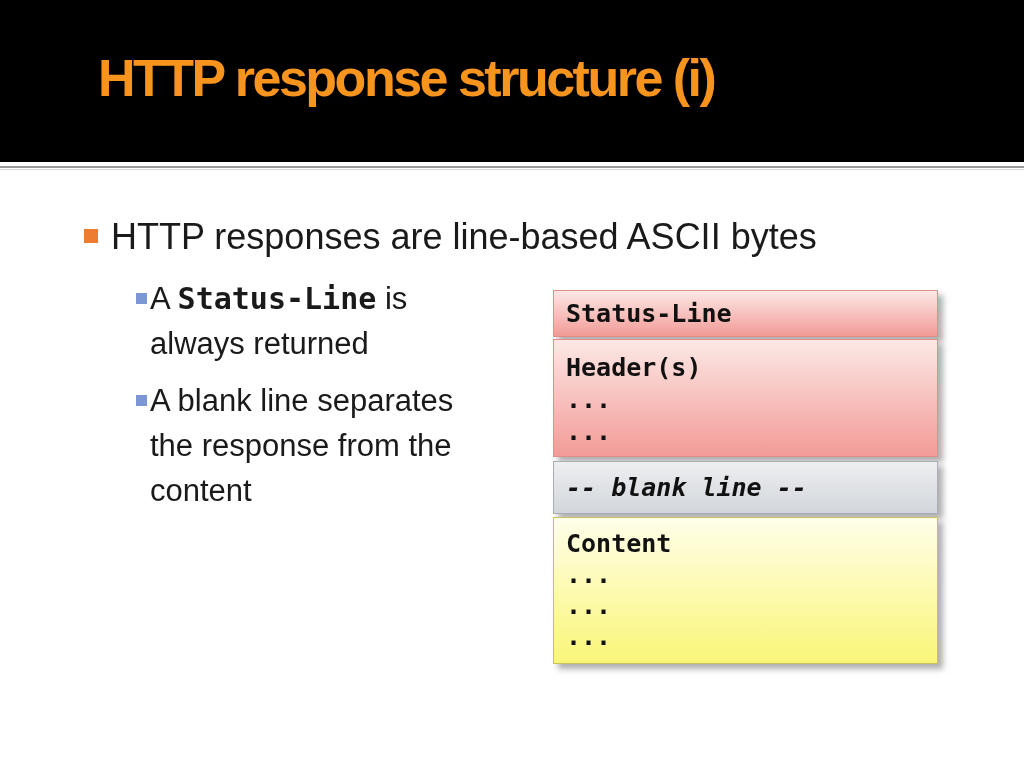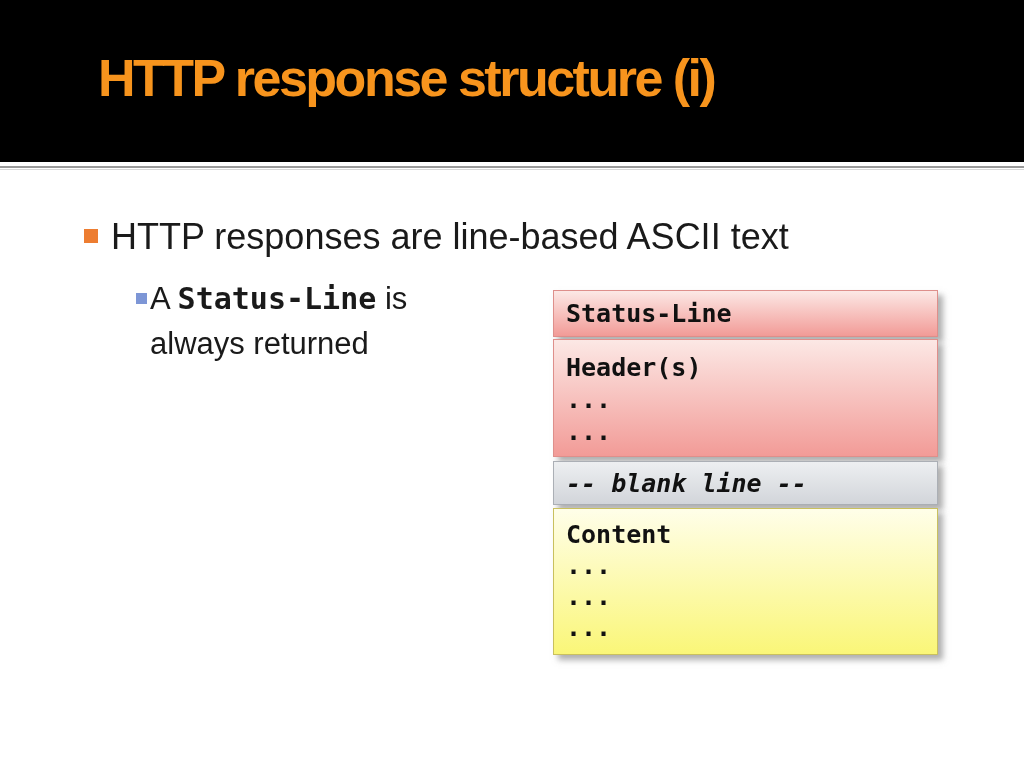--- a/index.html
+++ b/index.html
@@ -124,21 +124,21 @@
   .dbox-header {
     height: 118px;
     margin-bottom: 4px;
     background: linear-gradient(#FCE8E5, #F29B97);
     border: 1px solid #DE8F8B;
     padding: 12px 0 0 12px;
     line-height: 32px;
     white-space: pre-line;
   }
   .dbox-blank {
-    height: 44px;
+    height: 53px;
     margin-bottom: 3px;
     background: linear-gradient(#EDEFF1, #D2D5DA);
     border: 1px solid #ABAFB5;
     display: flex;
     align-items: center;
     padding-left: 12px;
     font-style: italic;
   }
   .dbox-content {
     height: 147px;
@@ -155,31 +155,37 @@
 <div class="slide">
 
   <div class="title-band">
     <div class="slide-title">HTTP response structure (i)</div>
   </div>
   <div class="separator-line-1"></div>
   <div class="separator-line-2"></div>
 
   <div class="bullet-main">
     <span class="sq"></span>
-    <span class="txt">HTTP responses are line-based ASCII text</span>
+    <span class="txt">HTTP responses are line-based ASCII bytes</span>
   </div>
 
   <div class="sub-bullets">
 
     <div class="sub-item">
       <span class="sq"></span>
       <span class="txt"><span>A </span><span class="code-inline">Status-Line</span><span> is
 always returned</span></span>
     </div>
 
+    <div class="sub-item">
+      <span class="sq"></span>
+      <span class="txt">A blank line separates
+the response from the
+content</span>
+    </div>
 
 
   </div>
 
   <div class="diagram">
     <div class="dbox dbox-status">Status-Line</div>
     <div class="dbox dbox-header">Header(s)
 ...
 ...</div>
     <div class="dbox dbox-blank">-- blank line --</div>

